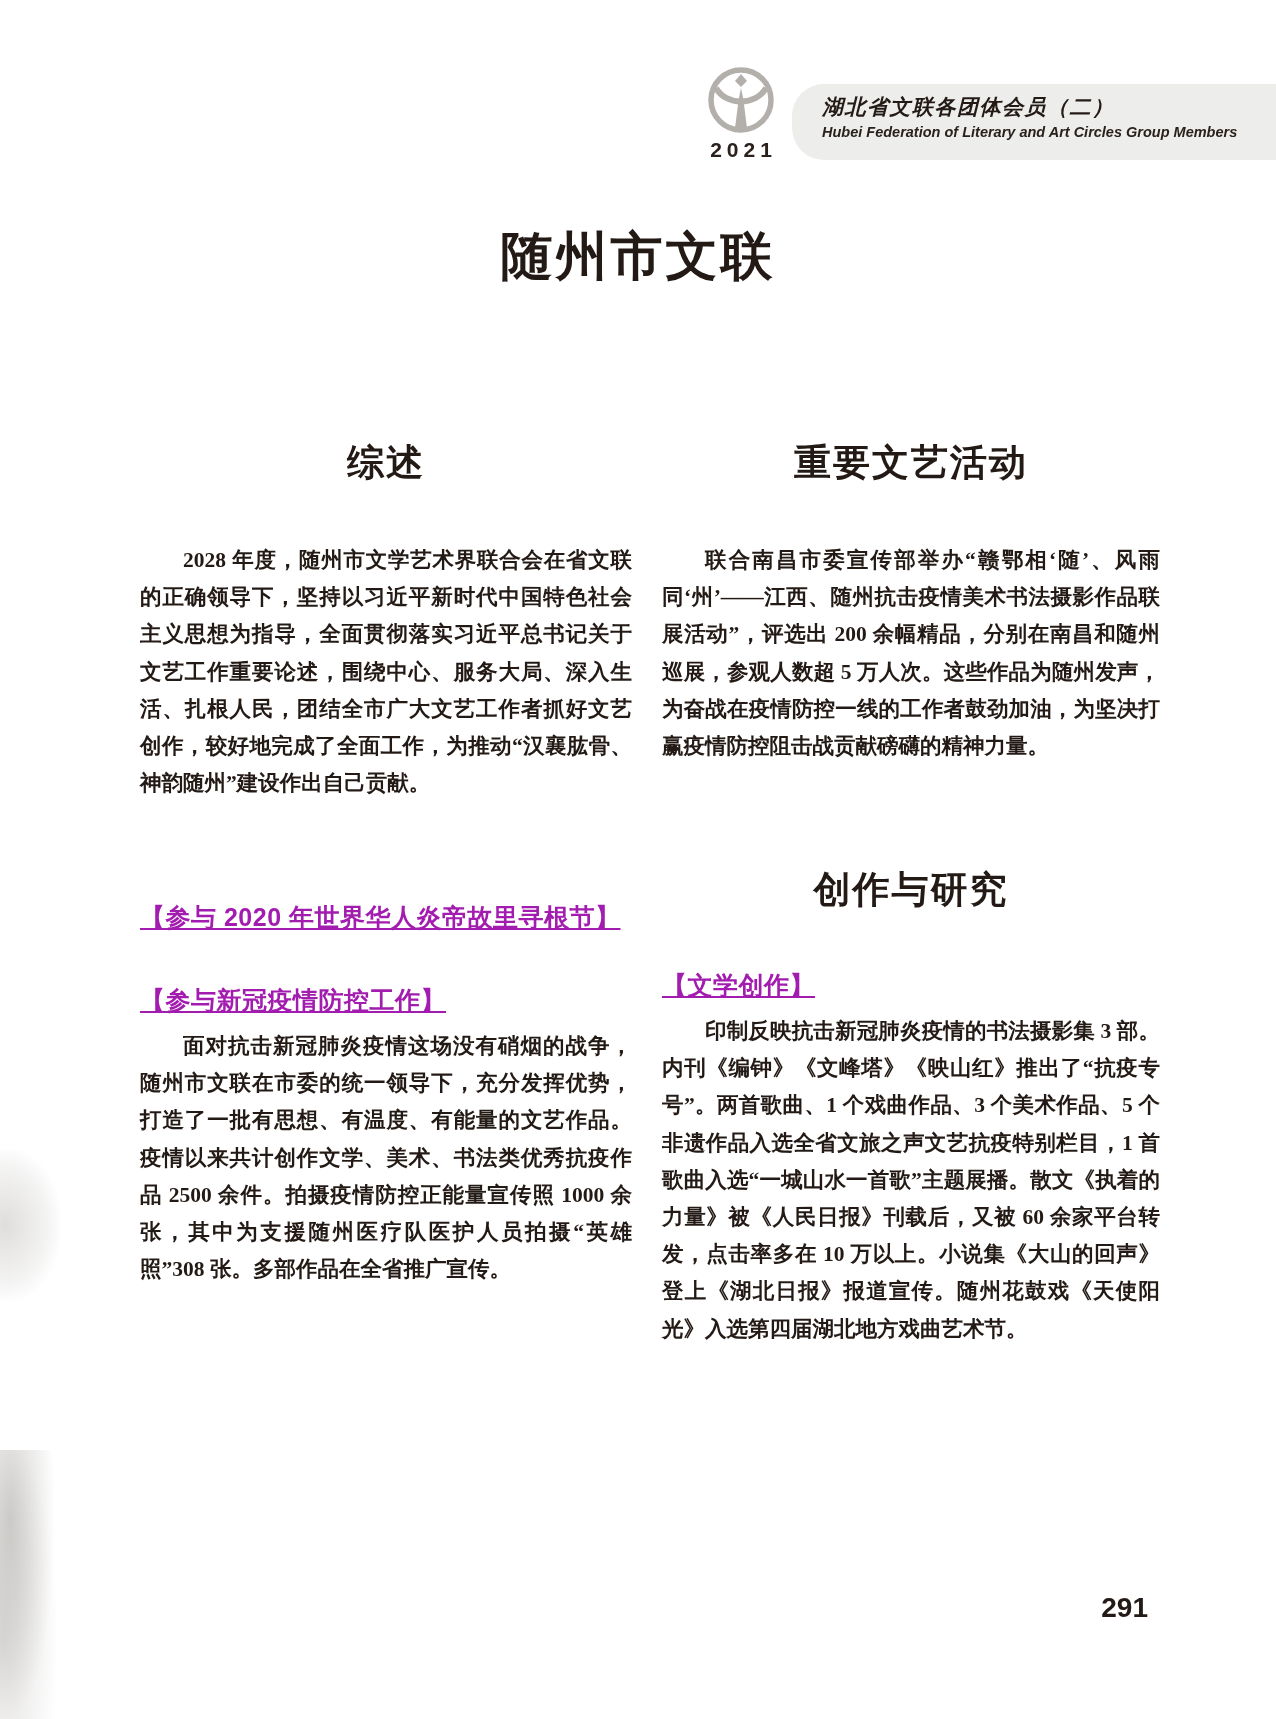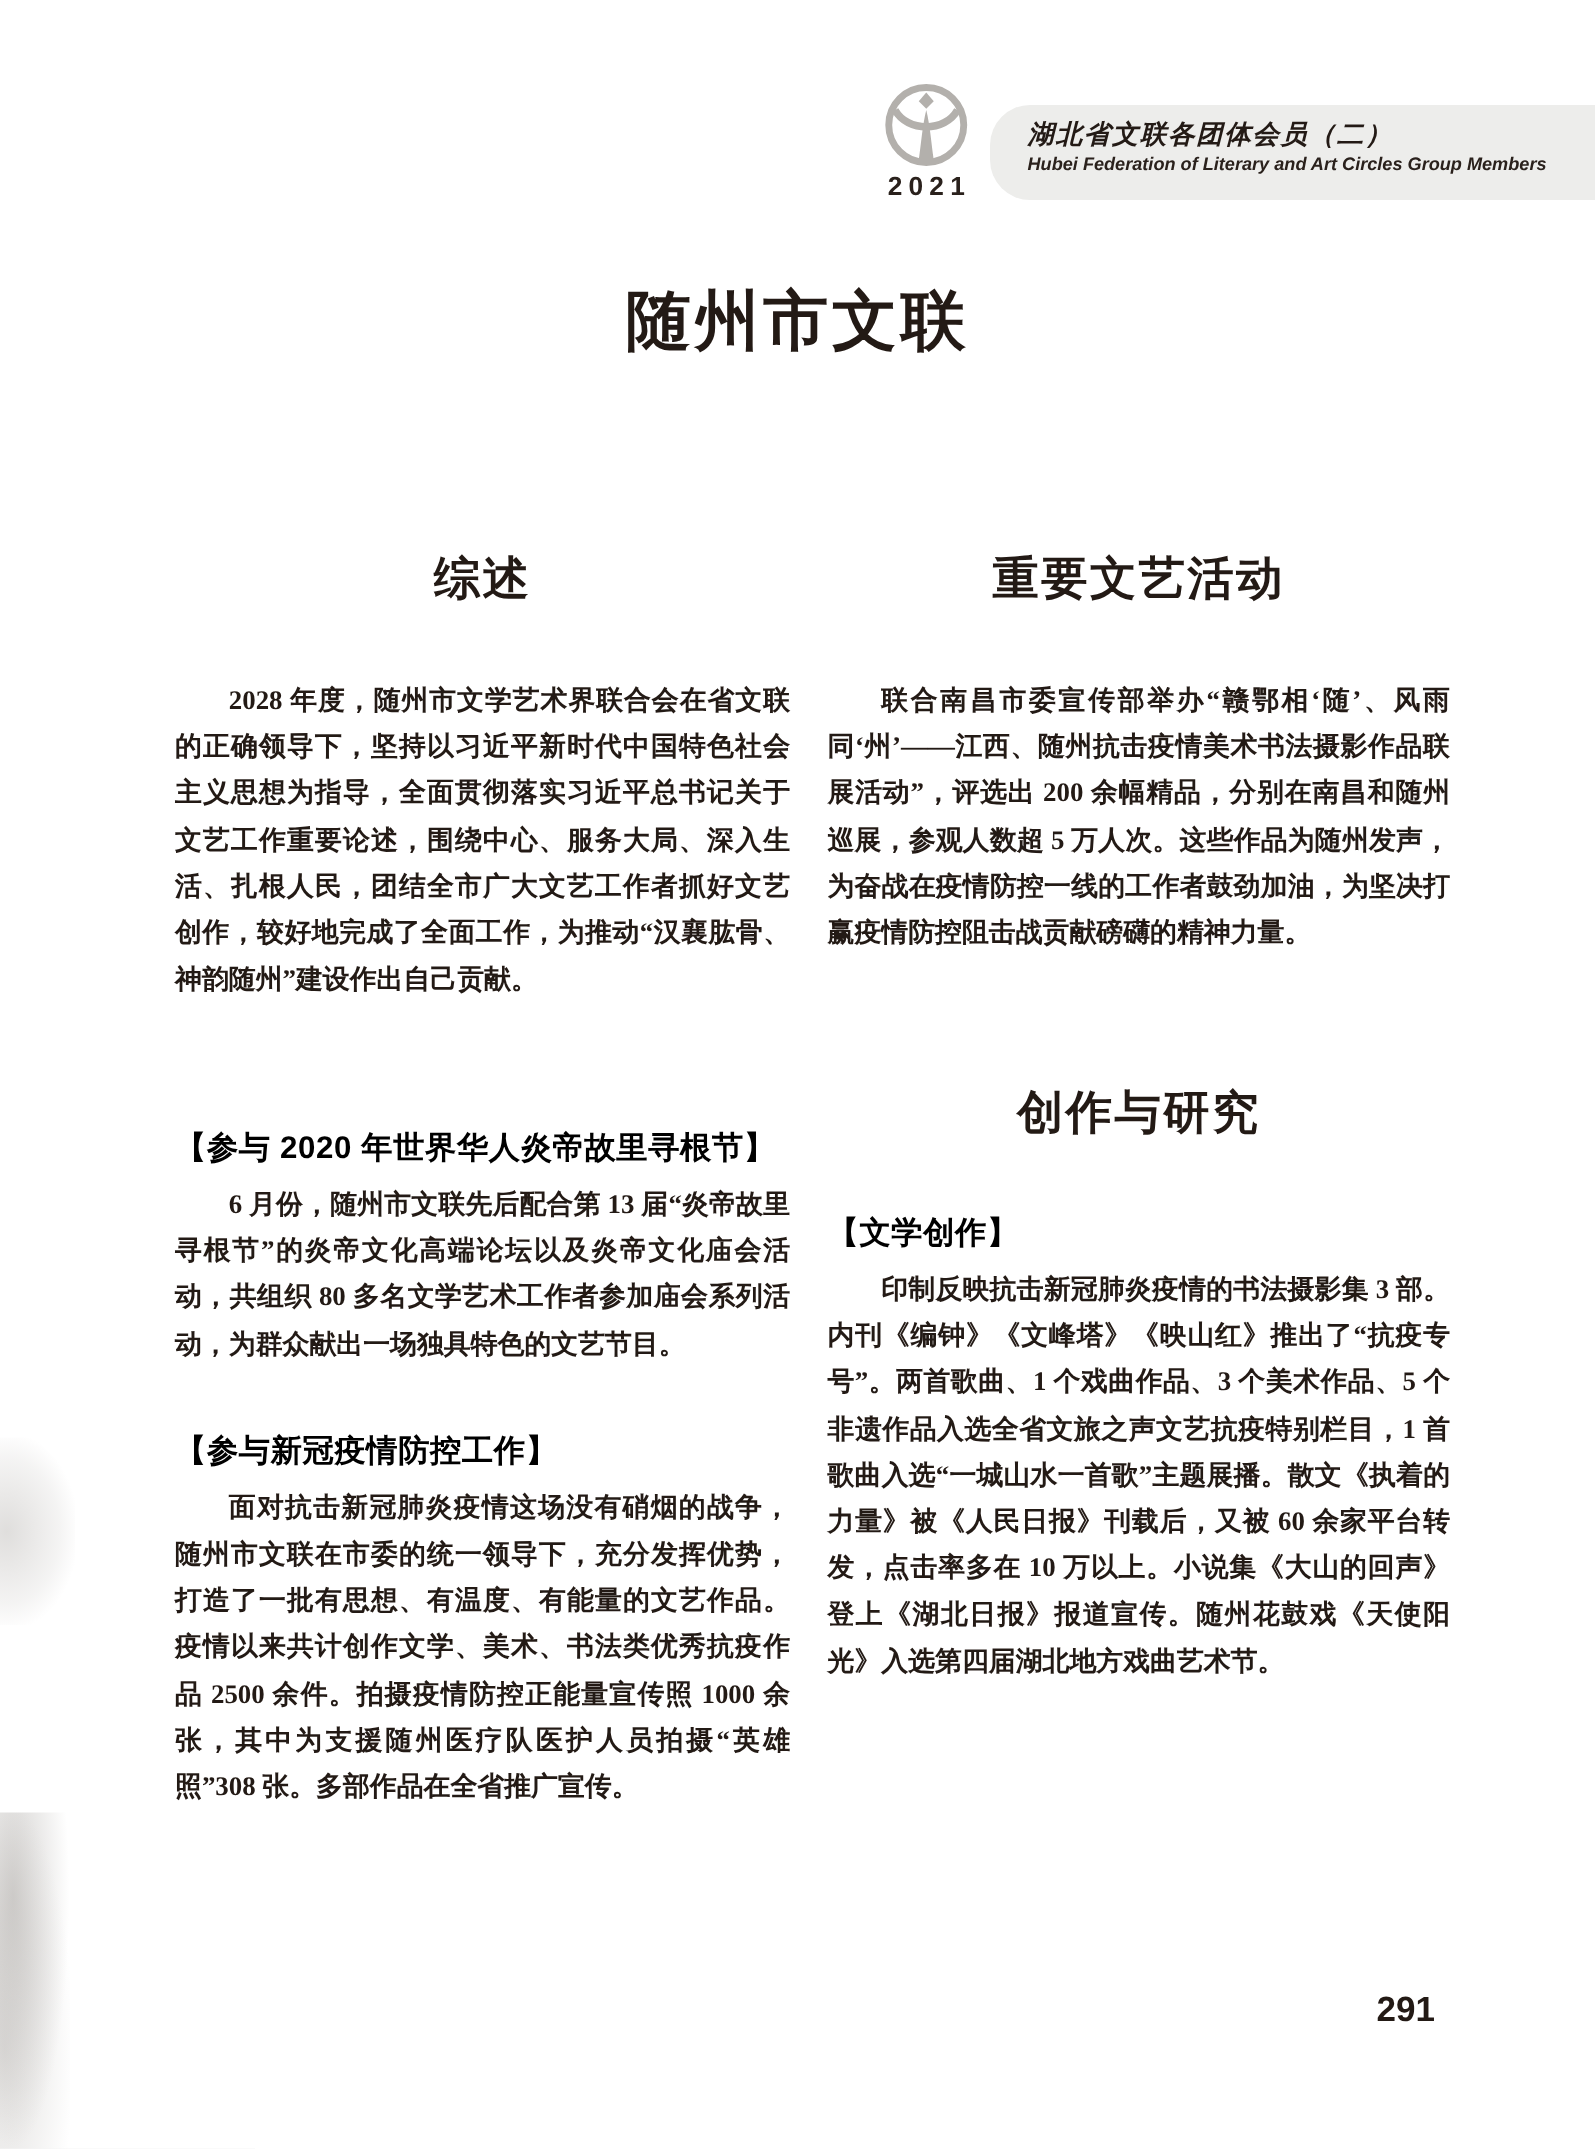--- a/index.html
+++ b/index.html
@@ -47,22 +47,22 @@
   .b-bl { left:140px;  top:901px; width:492px; }
   .b-br { left:662px;  top:865px; width:498px; }
   .sec-heading {
     text-align:center;
     font-family:"Liberation Sans","DejaVu Sans",sans-serif;
     font-size:37px; font-weight:700; letter-spacing:2px; color:#231a15;
     margin-bottom:54px;
   }
   .sub-heading {
     font-family:"Liberation Sans","DejaVu Sans",sans-serif;
-    font-size:25px; font-weight:700; color:#000000;
-    margin-bottom:11px; letter-spacing:0.5px;
+    font-size:25px; font-weight:700; color:#a21caf;
+    margin-bottom:11px; letter-spacing:0.5px;text-decoration:underline;
   }
   .sub-heading.gap { margin-top:50px; }
   .body-par {
     font-size:21.5px; line-height:37.2px; font-weight:600;
     text-align:justify; text-indent:2em; color:#231a15;
     font-family:"Liberation Serif","DejaVu Serif",serif;
   }
   
   .page-number {
     position:absolute; right:128px; top:1592px;
@@ -110,21 +110,20 @@
     <p class="body-par">2028 年度，随州市文学艺术界联合会在省文联的正确领导下，坚持以习近平新时代中国特色社会主义思想为指导，全面贯彻落实习近平总书记关于文艺工作重要论述，围绕中心、服务大局、深入生活、扎根人民，团结全市广大文艺工作者抓好文艺创作，较好地完成了全面工作，为推动“汉襄肱骨、神韵随州”建设作出自己贡献。</p>
   </section>
 
   <section class="block b-tr">
     <h2 class="sec-heading">重要文艺活动</h2>
     <p class="body-par">联合南昌市委宣传部举办“赣鄂相‘随’、风雨同‘州’——江西、随州抗击疫情美术书法摄影作品联展活动”，评选出 200 余幅精品，分别在南昌和随州巡展，参观人数超 5 万人次。这些作品为随州发声，为奋战在疫情防控一线的工作者鼓劲加油，为坚决打赢疫情防控阻击战贡献磅礴的精神力量。</p>
   </section>
 
   <section class="block b-bl">
     <h3 class="sub-heading">【参与 2020 年世界华人炎帝故里寻根节】</h3>
-    <p class="body-par">6 月份，随州市文联先后配合第 13 届“炎帝故里寻根节”的炎帝文化高端论坛以及炎帝文化庙会活动，共组织 80 多名文学艺术工作者参加庙会系列活动，为群众献出一场独具特色的文艺节目。</p>
     <h3 class="sub-heading gap">【参与新冠疫情防控工作】</h3>
     <p class="body-par">面对抗击新冠肺炎疫情这场没有硝烟的战争，随州市文联在市委的统一领导下，充分发挥优势，打造了一批有思想、有温度、有能量的文艺作品。疫情以来共计创作文学、美术、书法类优秀抗疫作品 2500 余件。拍摄疫情防控正能量宣传照 1000 余张，其中为支援随州医疗队医护人员拍摄“英雄照”308 张。多部作品在全省推广宣传。</p>
   </section>
 
   <section class="block b-br">
     <h2 class="sec-heading">创作与研究</h2>
     <h3 class="sub-heading">【文学创作】</h3>
     <p class="body-par">印制反映抗击新冠肺炎疫情的书法摄影集 3 部。内刊《编钟》《文峰塔》《映山红》推出了“抗疫专号”。两首歌曲、1 个戏曲作品、3 个美术作品、5 个非遗作品入选全省文旅之声文艺抗疫特别栏目，1 首歌曲入选“一城山水一首歌”主题展播。散文《执着的力量》被《人民日报》刊载后，又被 60 余家平台转发，点击率多在 10 万以上。小说集《大山的回声》登上《湖北日报》报道宣传。随州花鼓戏《天使阳光》入选第四届湖北地方戏曲艺术节。</p>
   </section>
 

